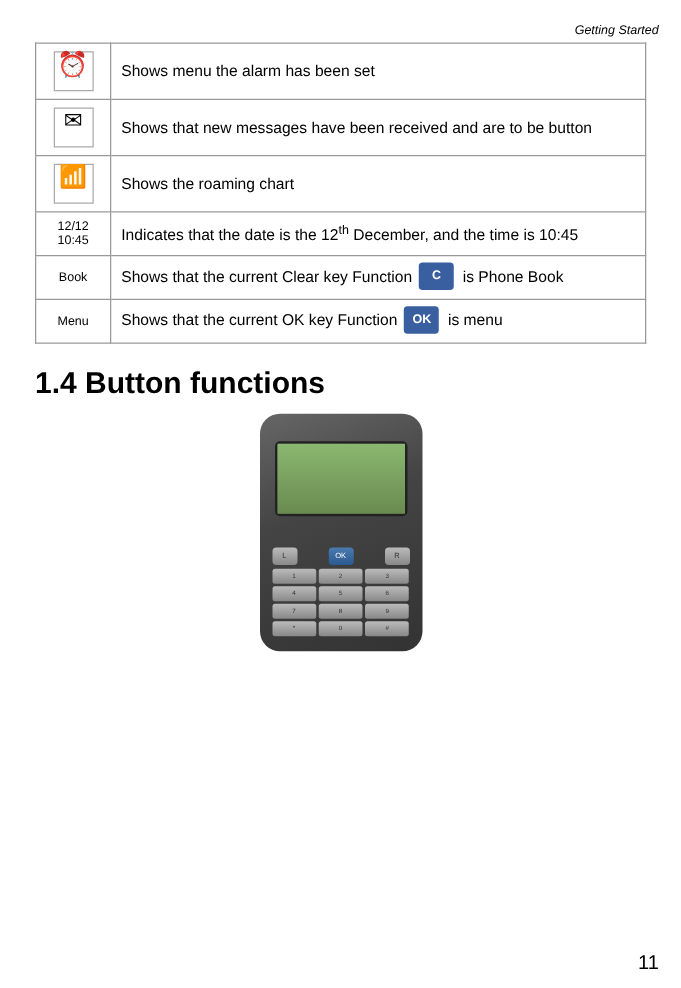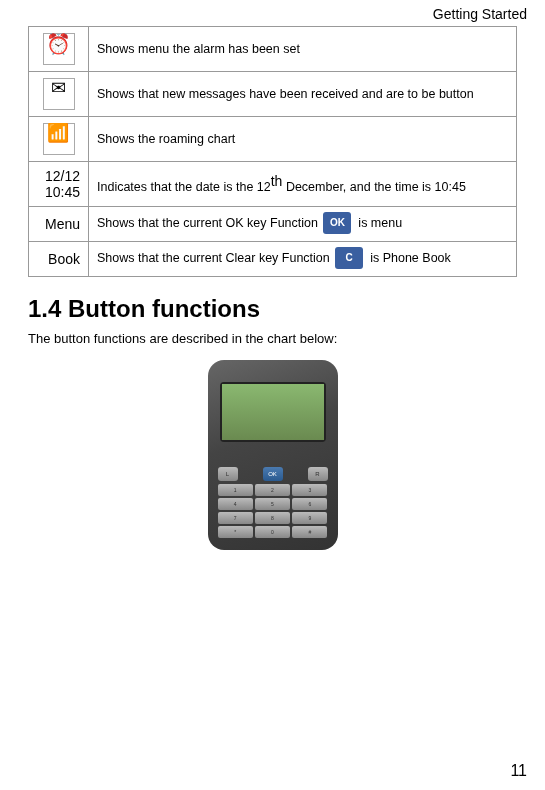--- a/index.html
+++ b/index.html
@@ -8,22 +8,23 @@
       height: 790px;
       font-family: Arial, sans-serif;
       font-size: 13px;
       background: #fff;
       color: #000;
       position: relative;
       overflow: hidden;
     }
     .page-header {
       text-align: right;
-      padding: 6px 18px 4px 18px;
-      font-size: 14px;
+      padding: 19px 18px 4px 18px;
+      font-size: 10px;
+      font-style: italic;
     }
     .content-area {
       padding: 0 28px 0 28px;
     }
     table {
       border-collapse: collapse;
       width: 100%;
       margin-bottom: 18px;
       border: 1px solid #999;
     }
@@ -42,22 +43,22 @@
       display: inline-block;
       width: 32px;
       height: 32px;
       border: 1px solid #aaa;
       text-align: center;
       line-height: 32px;
       font-size: 18px;
     }
     .label-cell {
       width: 60px;
-      text-align: right;
-      font-size: 14px;
+      text-align: center;
+      font-size: 10px;
     }
     .inline-btn {
       display: inline-block;
       width: 28px;
       height: 22px;
       background: #3a5fa0;
       border-radius: 3px;
       vertical-align: middle;
       margin-left: 2px;
       position: relative;
@@ -180,21 +181,21 @@
       line-height: 12px;
       color: #333;
     }
     .page-footer {
       position: absolute;
       bottom: 10px;
       right: 18px;
       font-size: 16px;
     }
     sup {
-      font-size: 14px;
+      font-size: 10px;
     }
     .alarm-icon {
       font-size: 20px;
       line-height: 1;
     }
     .msg-icon {
       font-size: 18px;
       line-height: 1;
     }
     .roam-icon {
@@ -246,47 +247,44 @@
       <td class="label-cell">
         12/12<br>10:45
       </td>
       <td>
         Indicates that the date is the 12<sup>th</sup> December, and the time is 10:45
       </td>
     </tr>
 
     <tr>
       <td class="label-cell">
+        <span>Book</span>
+      </td>
+      <td>
+        Shows&nbsp;that&nbsp;the&nbsp;current&nbsp;Clear&nbsp;key&nbsp;Function
+        <span class="inline-btn inline-btn-c">C</span>
+        &nbsp;is Phone Book
+      </td>
+    </tr>
+
+    <tr>
+      <td class="label-cell">
         <span>Menu</span>
       </td>
       <td>
         Shows&nbsp;that&nbsp;the&nbsp;current&nbsp;OK&nbsp;key&nbsp;Function
         <span class="inline-btn inline-btn-ok">OK</span>
         &nbsp;is menu
       </td>
     </tr>
-
-    <tr>
-      <td class="label-cell">
-        <span>Book</span>
-      </td>
-      <td>
-        Shows&nbsp;that&nbsp;the&nbsp;current&nbsp;Clear&nbsp;key&nbsp;Function
-        <span class="inline-btn inline-btn-c">C</span>
-        &nbsp;is Phone Book
-      </td>
-    </tr>
   </tbody>
     </table>
 
   <div class="section-title">
     <span>1.4 Button functions</span>
-  </div>
-  <div class="section-subtitle">
-    <span>The button functions are described in the chart below:</span>
   </div>
 
   <div class="phone-image-container">
     <div class="phone-body">
       <div class="phone-brand">Haier</div>
       <div class="phone-screen">
         <div class="phone-screen-content"></div>
       </div>
       <div class="phone-keypad">
         <div class="phone-nav-row">

